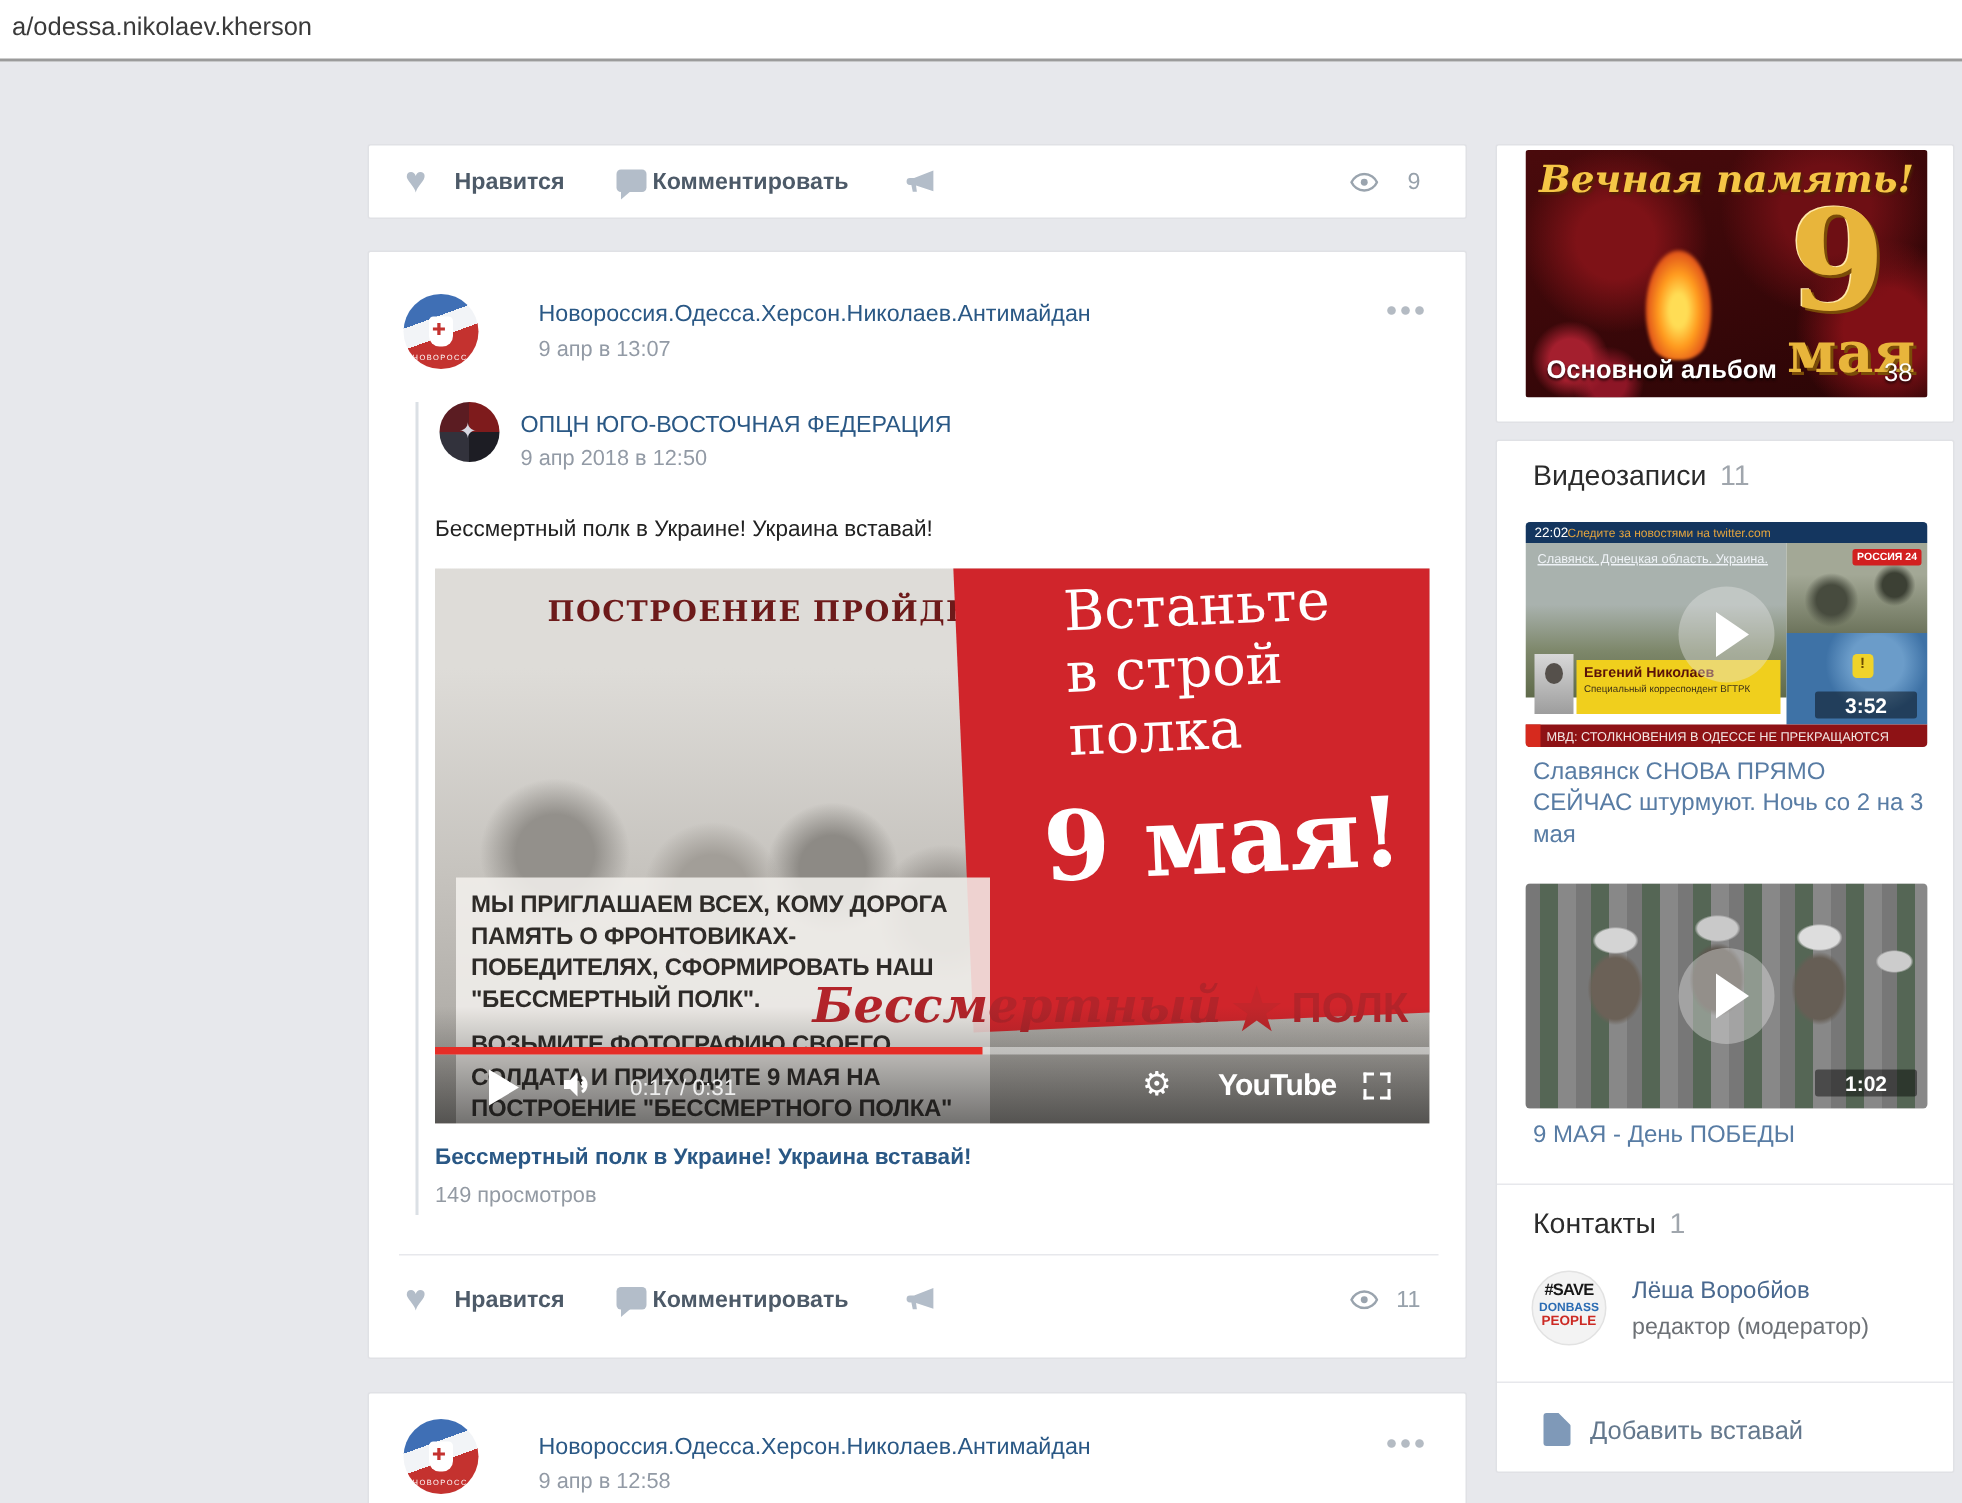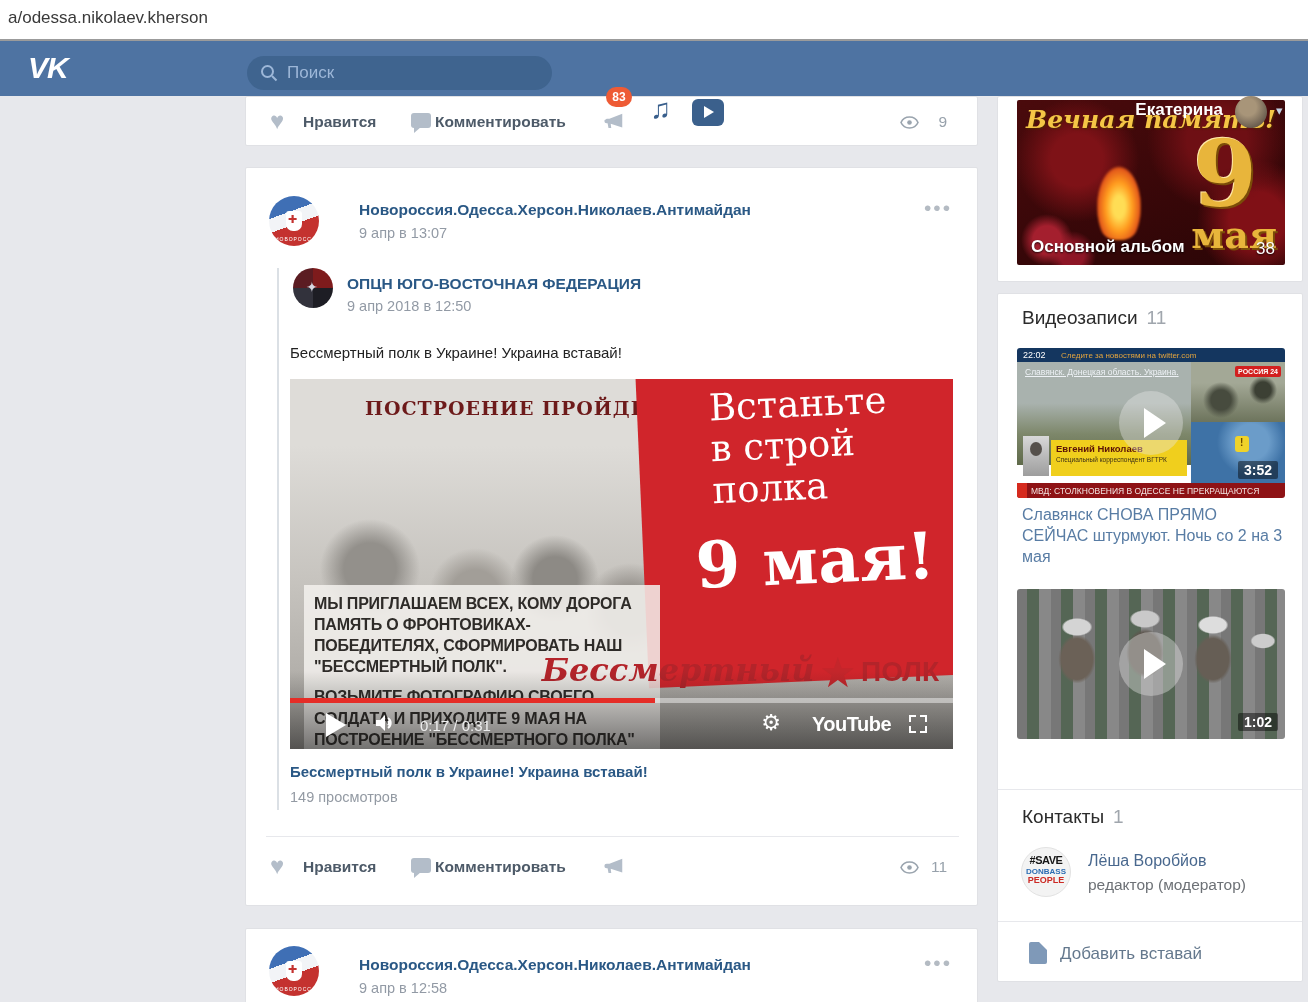--- a/index.html
+++ b/index.html
@@ -37,21 +37,21 @@
   .action-label { position:absolute; top:6px; font-size:15.5px; font-weight:bold; color:#4d5a68; cursor:pointer; }
   .like-label { left:57px; }
   .bubble-icon { position:absolute; left:165px; top:6px; width:20px; height:15px; background:#b3bdc9; border-radius:3px; }
   .bubble-icon:after { content:""; position:absolute; left:3px; top:14px; border-top:6px solid #b3bdc9; border-right:7px solid transparent; }
   .comment-label { left:189px; }
   .mega-icon { position:absolute; left:357px; top:3px; color:#b3bdc9; }
   .views-group { position:absolute; right:30px; top:6px; color:#97a1ab; font-size:15.5px; }
   .eye-icon { position:absolute; right:58px; top:8px; color:#9aa4ae; }
 
   
-  .group-name { position:absolute; font-size:15.5px; font-weight:bold; color:#2a5885; cursor:pointer; }
+  .group-name { position:absolute; font-size:15.5px; font-weight:normal; color:#2a5885; cursor:pointer; }
   .post-date { position:absolute; font-size:14.5px; color:#929aa5; cursor:pointer; }
   .menu-dots { position:absolute; color:#b4bbc3; font-size:21px; letter-spacing:2px; cursor:pointer; }
 
   .main-avatar { position:absolute; width:50px; height:50px; border-radius:50%; overflow:hidden; cursor:pointer;
      background:linear-gradient(160deg, #3f6fb5 0 34%, #f2f4f7 34% 55%, #c4322f 55% 100%); }
   .main-avatar .shield { position:absolute; left:17px; top:15px; width:16px; height:20px; background:#fff; border-radius:3px 3px 7px 7px; }
   .main-avatar .shield:after { content:"✚"; position:absolute; left:2px; top:2px; color:#c4322f; font-size:11px; }
   .main-avatar .cap { position:absolute; left:6px; bottom:4px; color:#fff; font-size:5px; letter-spacing:1px; }
 
   .repost-avatar { position:absolute; width:40px; height:40px; border-radius:50%; cursor:pointer;
@@ -113,21 +113,21 @@
   .album-month { position:absolute; right:8px; top:112px; font-family:"DejaVu Serif", serif; font-weight:bold; font-size:38px; color:#e8b53b; text-shadow:2px 2px 0 #7a4c08; }
   .album-label { position:absolute; left:14px; bottom:8px; color:#fff; font-size:17px; font-weight:bold; text-shadow:0 1px 2px rgba(0,0,0,0.8); }
   .album-count { position:absolute; right:10px; bottom:6px; color:#fff; font-size:17px; text-shadow:0 1px 2px rgba(0,0,0,0.8); }
 
   .side-heading { position:absolute; font-size:19px; color:#2b2b2b; cursor:pointer; }
   .side-count { color:#a0a6ad; margin-left:9px; font-size:19px; }
 
   .thumb { position:absolute; left:19px; width:268px; height:150px; border-radius:3px; overflow:hidden; cursor:pointer; }
   .thumb1-topbar { position:absolute; left:0; top:0; width:100%; height:14px; background:#14365f; }
   .t1-time { position:absolute; left:6px; top:2px; color:#fff; font-size:9px; }
-  .t1-ticker { position:absolute; left:44px; top:3px; color:#e3a43e; font-size:8px; white-space:nowrap; }
+  .t1-ticker { position:absolute; left:28px; top:3px; color:#e3a43e; font-size:8px; white-space:nowrap; }
   .t1-field { position:absolute; left:0; top:14px; width:174px; height:103px; background:linear-gradient(#a9b2ae 0 40%, #7d876a 70%, #5f6a4a 100%); }
   .t1-loc { position:absolute; left:8px; top:5px; color:#eef2f6; font-size:8.5px; text-decoration:underline; }
   .t1-war { position:absolute; left:174px; top:14px; width:94px; height:60px; background:
       radial-gradient(circle at 72px 28px, #3c4034 0 8px, transparent 14px),
       radial-gradient(circle at 30px 38px, #474b3e 0 10px, transparent 18px),
       linear-gradient(#a3a896 0 35%, #6d745c 100%); }
   .t1-chan { position:absolute; right:4px; top:4px; background:#d21f1f; color:#fff; font-size:7px; font-weight:bold; padding:2px 3px; border-radius:2px; }
   .t1-map { position:absolute; left:174px; top:74px; width:94px; height:61px; background:radial-gradient(circle at 60px 20px, #6b9cc9 0 18px, transparent 34px), #3e72a6; }
   .t1-marker { position:absolute; left:44px; top:14px; width:14px; height:16px; background:#f0d32a; border-radius:3px; }
   .t1-marker:after { content:"!"; position:absolute; left:5px; top:1px; color:#6b4b00; font-size:10px; font-weight:bold; }
@@ -145,21 +145,21 @@
       radial-gradient(ellipse 22px 13px at 128px 30px, #c9c9c9 0 60%, transparent 70%),
       radial-gradient(ellipse 22px 13px at 196px 36px, #dddddd 0 60%, transparent 70%),
       radial-gradient(ellipse 18px 11px at 246px 52px, #cccccc 0 60%, transparent 70%),
       radial-gradient(ellipse 26px 34px at 60px 70px, #6b6157 0 60%, transparent 72%),
       radial-gradient(ellipse 26px 34px at 128px 64px, #5d564e 0 60%, transparent 72%),
       radial-gradient(ellipse 26px 34px at 196px 70px, #665e55 0 60%, transparent 72%),
       repeating-linear-gradient(90deg, #777 0 10px, #565 10px 22px, #888 22px 34px),
       linear-gradient(#9a9a9a, #4c4c4c); }
   .play-overlay { position:absolute; left:50%; top:50%; width:64px; height:64px; margin:-32px 0 0 -32px; border-radius:50%; background:rgba(230,230,230,0.4); }
   .play-overlay:after { content:""; position:absolute; left:25px; top:17px; border-left:22px solid #fff; border-top:15px solid transparent; border-bottom:15px solid transparent; }
-  .duration { position:absolute; right:7px; background:rgba(0,0,0,0.45); color:#fff; font-size:14px; font-weight:bold; padding:1px 6px; border-radius:2px; }
+  .duration { position:absolute; right:7px; background:rgba(0,0,0,0.45); color:#fff; font-size:14px; font-weight:bold; padding:1px 20px; border-radius:2px; }
   .side-video-title { position:absolute; left:24px; width:262px; font-size:16px; line-height:1.3; color:#587ca4; cursor:pointer; }
 
   .contact-avatar { position:absolute; width:50px; height:50px; border-radius:50%; background:#f3f3f3; border:1px solid #e2e2e2; text-align:center; padding-top:7px; cursor:pointer; }
   .ca-l1 { font-size:11px; font-weight:bold; color:#161616; line-height:1.05; letter-spacing:-0.5px; }
   .ca-l2 { font-size:8px; font-weight:bold; color:#2b6cb3; line-height:1.2; }
   .ca-l3 { font-size:9px; font-weight:bold; color:#cc2a24; line-height:1.1; }
   .contact-name { position:absolute; font-size:16px; color:#49688e; cursor:pointer; }
   .contact-role { position:absolute; font-size:15.5px; color:#6d7176; }
   .doc-icon { position:absolute; width:18px; height:22px; background:#7f99b8; border-radius:2px; }
   .doc-icon:after { content:""; position:absolute; right:-1px; top:-1px; border:5px solid #fff; border-left-color:transparent; border-bottom-color:transparent; }
@@ -167,42 +167,20 @@
 </style>
 </head>
 <body>
 
 <div id="app">
 
   <div class="browser-bar">
     <div class="browser-url">a/odessa.nikolaev.kherson</div>
   </div>
 
-  <div class="vk-header">
-    <div class="vk-logo">VK</div>
-    <div class="vk-search">
-      <svg width="18" height="18" viewBox="0 0 18 18">
-          <circle cx="7.5" cy="7.5" r="5.5" fill="none" stroke="#9db7d8" stroke-width="2"></circle>
-          <line x1="12" y1="12" x2="16.5" y2="16.5" stroke="#9db7d8" stroke-width="2"></line>
-        </svg>
-      <input type="text" placeholder="Поиск" style="">
-    </div>
-    <div class="bell-wrap">
-      <svg width="26" height="26" viewBox="0 0 24 24">
-          <path fill="#ffffff" d="M12 2c-4 0-6.5 3-6.5 7v5L3.5 17v1h17v-1l-2-3V9C18.5 5 16 2 12 2z"></path>
-          <path fill="#ffffff" d="M9.5 19.5a2.5 2.5 0 0 0 5 0z"></path>
-        </svg>
-      <div class="bell-badge">83</div>
-    </div>
-    <div class="music-icon">♫</div>
-    <div class="video-hdr-icon"></div>
-    <div class="hdr-user-name">Екатерина</div>
-    <div class="hdr-avatar"></div>
-    <div class="hdr-chevron">▾</div>
-  </div>
 
   <div class="card feed-card" style="top:96px; height:50px;">
     <div class="action-row" style="top:10px;">
       <span class="heart-icon">♥</span>
       <span class="action-label like-label">Нравится</span>
       <span class="bubble-icon"></span>
       <span class="action-label comment-label">Комментировать</span>
       <span class="mega-icon"><svg width="22" height="22" viewBox="0 0 24 24">
             <path fill="#b3bdc9" d="M21 4 7 9.5H4a1.6 1.6 0 0 0 0 5h1l1 5h3l-.6-4.6L21 19z"></path>
           </svg></span>
@@ -340,20 +318,21 @@
         </div>
       <div class="play-overlay"></div>
       <div class="duration" style="bottom:19px;">3:52</div>
     </div>
     <div class="side-video-title" style="top:211px;">Славянск СНОВА ПРЯМО СЕЙЧАС штурмуют. Ночь со 2 на 3 мая</div>
 
     <div class="thumb thumb2" style="top:295px;">
       <div class="play-overlay"></div>
       <div class="duration" style="bottom:8px;">1:02</div>
     </div>
+    <div class="side-video-title" style="top:453px;">9 МАЯ - День ПОБЕДЫ</div>
 
     <div class="divider" style="left:0; top:495px; width:304px;"></div>
 
     <div class="side-heading" style="left:24px; top:512px;">
       <span>Контакты</span><span class="side-count">1</span>
     </div>
     <div class="contact-avatar" style="left:23px; top:553px;">
       <div class="ca-l1">#SAVE</div>
       <div class="ca-l2">DONBASS</div>
       <div class="ca-l3">PEOPLE</div>

